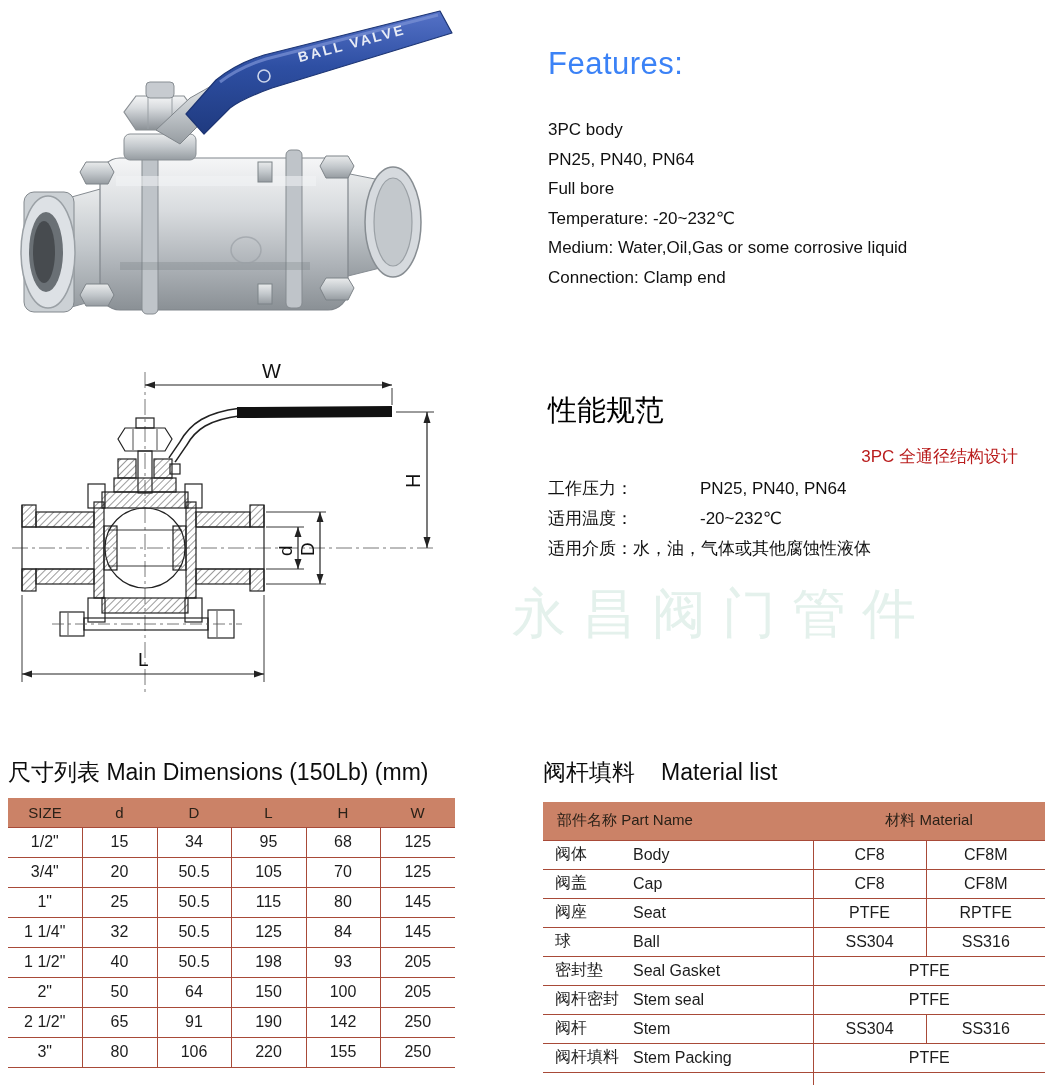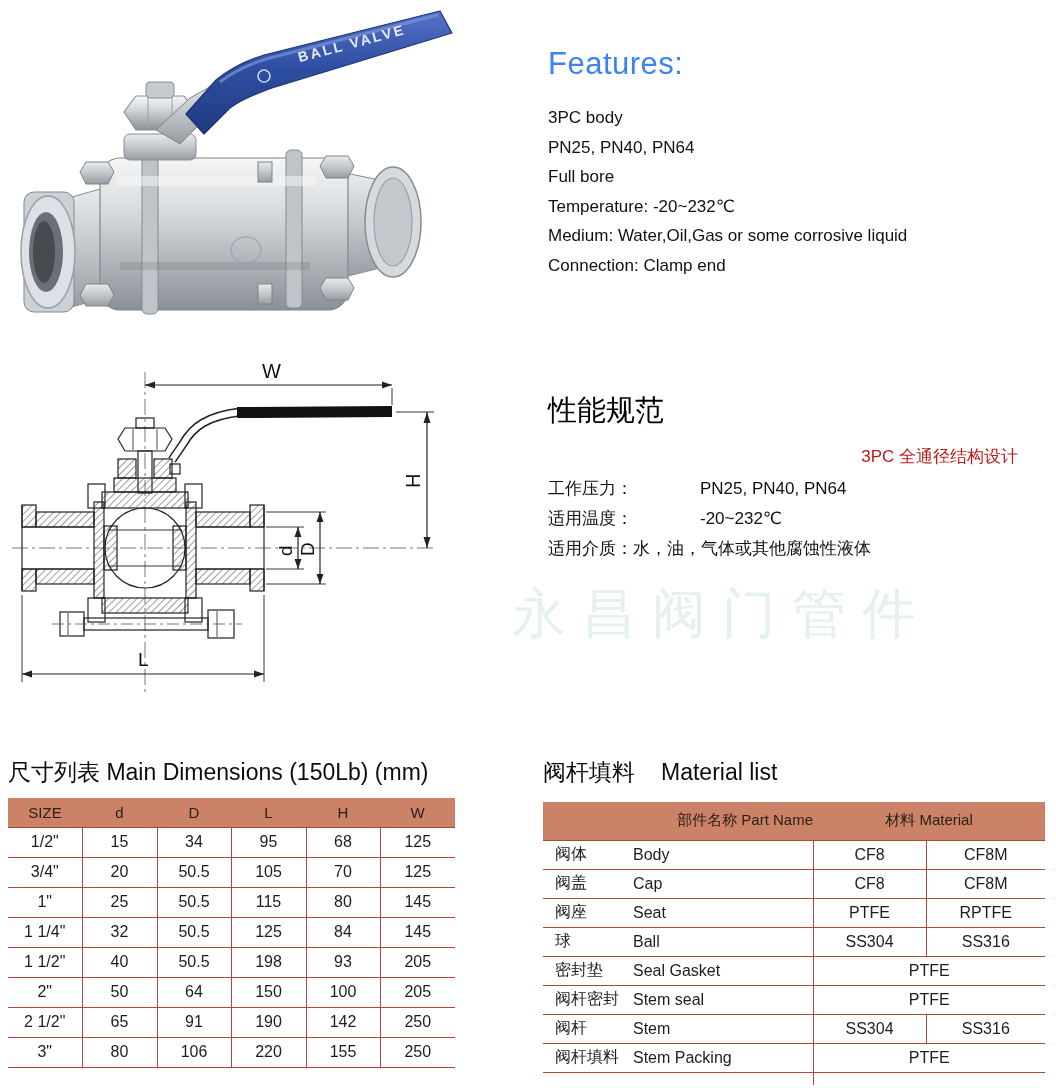--- a/index.html
+++ b/index.html
@@ -11,21 +11,21 @@
     font-family:"Liberation Sans","DejaVu Sans",sans-serif;
     color:#141414;
   }
 
   
   .photo-area { position:absolute; left:8px; top:0px; width:455px; height:350px; }
 
   
   .features { position:absolute; left:548px; top:46px; width:470px; }
   .features-title { font-size:31px; font-weight:400; color:#3b82f6; letter-spacing:0.5px; }
-  .features-lines { margin-top:21px; }
+  .features-lines { margin-top:33px; }
   .features-line { font-size:17px; line-height:29.5px; color:#111; }
 
   
   .drawing-area { position:absolute; left:0px; top:360px; width:460px; height:345px; }
 
   
   .specs { position:absolute; left:548px; top:391px; width:470px; }
   .specs-title { font-size:29px; font-weight:400; color:#000; }
   .specs-sub { margin-top:14px; font-size:17px; color:#b91c1c;text-align:right; }
   .spec-row { font-size:17px; line-height:30px; color:#111; }
@@ -58,21 +58,21 @@
   }
   .t-dims td:last-child { border-right:none; }
 
   
   .materials { position:absolute; left:543px; top:757px; width:508px; }
   .t-mat { width:502px; margin-top:14px; font-size:16px; color:#1d1d1d; }
   .t-mat th {
     height:38px; font-weight:400; font-size:15px; color:#2a2118;
     background:var(--hdr-bg); border-bottom:1px solid var(--brd);
   }
-  .t-mat th.h-part { text-align:right; }
+  .t-mat th.h-part { text-align:left; padding-left:14px; }
   .t-mat td { height:29px; border-bottom:1px solid var(--brd); }
   .t-mat td.c-cn { padding-left:12px; text-align:left; }
   .t-mat td.c-en { text-align:left; padding-left:2px; }
   .t-mat td.c-m  { text-align:center; border-left:1px solid var(--brd); }
   .t-mat tr.partial td { height:13px; border-bottom:none; }
 </style>
 </head>
 <body>
 
 <div class="photo-area">

